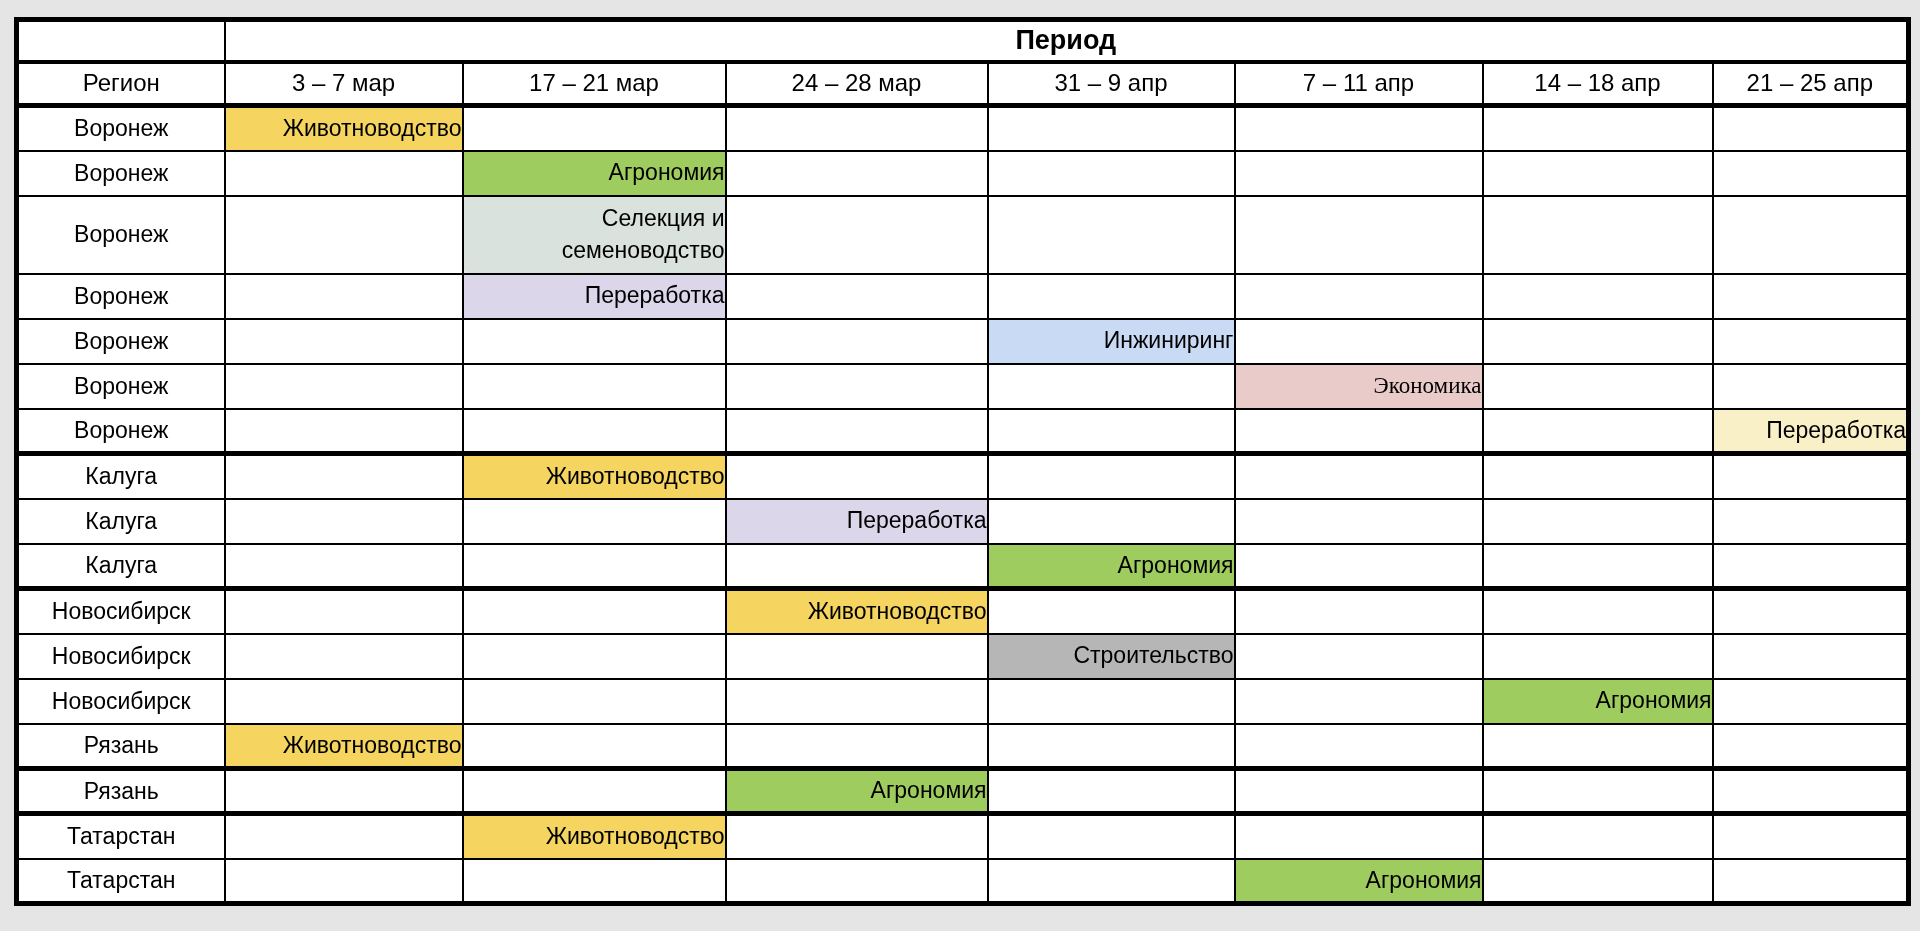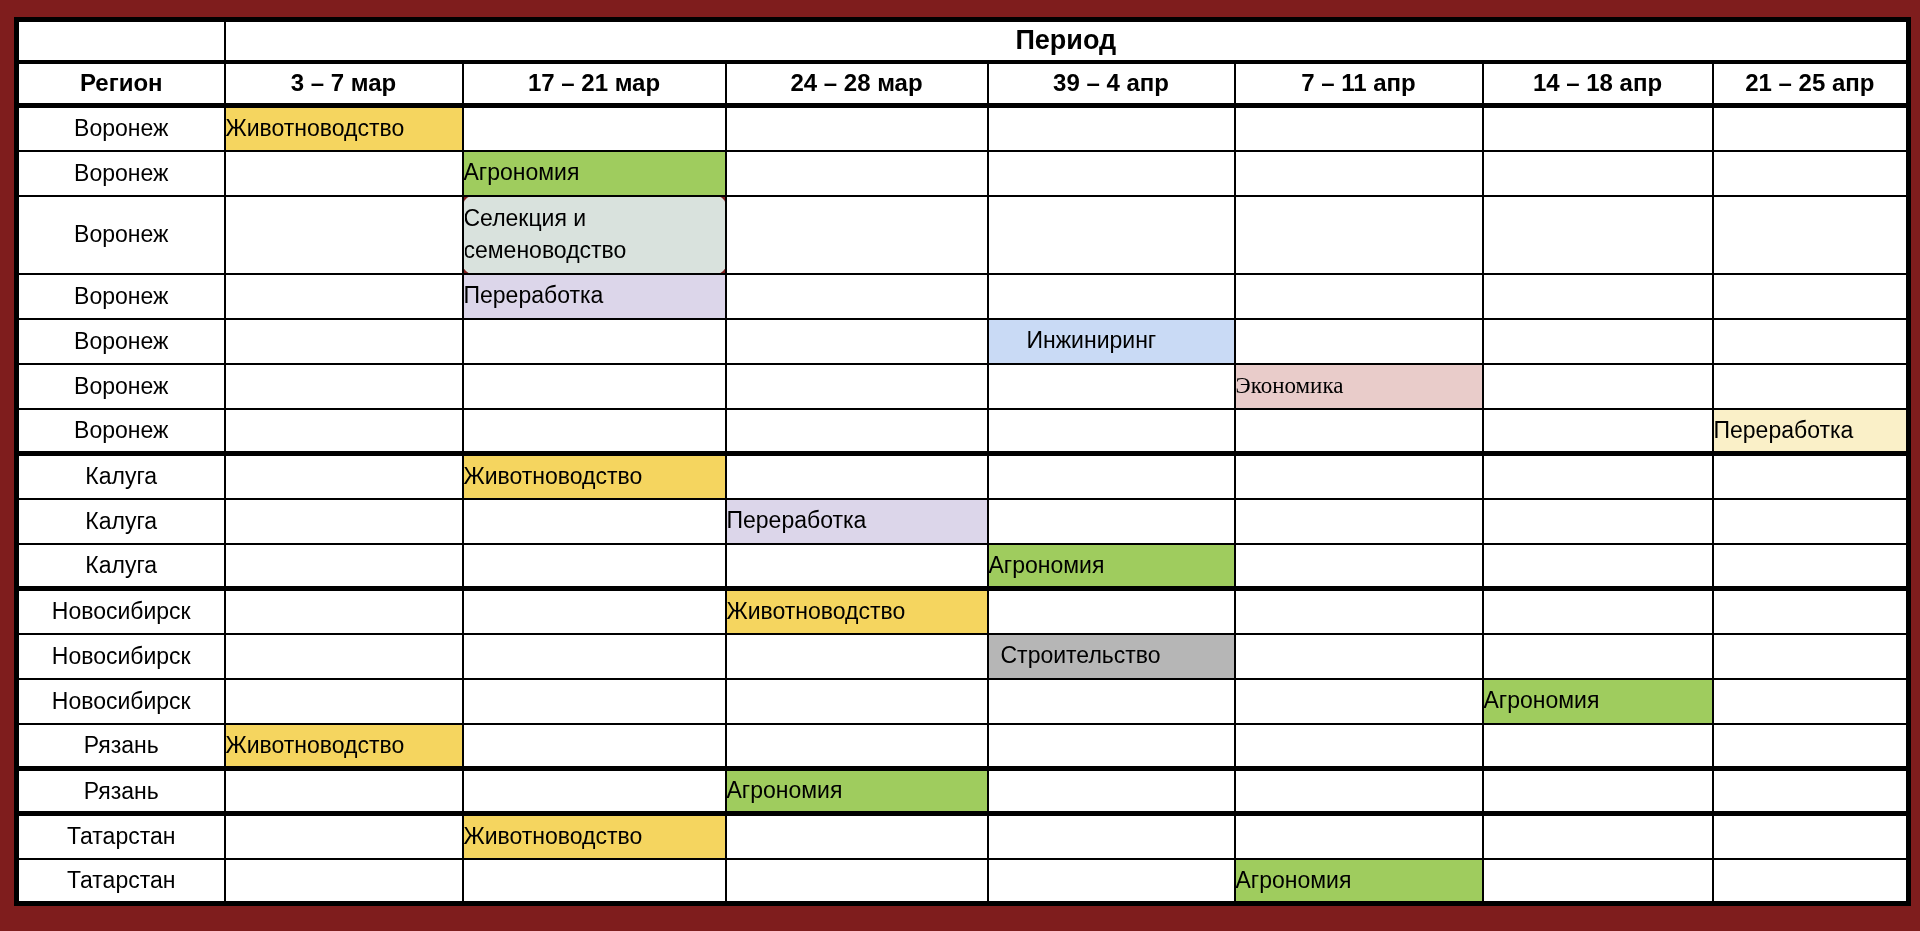--- a/index.html
+++ b/index.html
@@ -4,21 +4,21 @@
 <style>
   html, body {
     margin: 0;
     padding: 0;
     background: #ffffff;
     font-family: "Liberation Sans", "DejaVu Sans", sans-serif;
   }
   .page {
     width: 1920px;
     height: 931px;
-    background: #7f1d1d;
+    background: #e5e5e5;
     box-sizing: border-box;
     padding: 17px 14px;
   }
   table.schedule {
     border-collapse: collapse;
     table-layout: fixed;
     width: 1892px;
     border: 5px solid #000;
     color: #000;
   }
@@ -36,40 +36,40 @@
     border-bottom: 4px solid #000;
   }
   th.period-head {
     font-size: 27px;
     font-weight: 700;
     text-align: center;
   }
   tr.col-header-row > th {
     height: 44px;
     font-size: 24px;
-    font-weight: 700;
+    font-weight: 400;
     border-bottom: 5px solid #000;
   }
   tbody tr {
     height: 45px;
   }
   tbody tr.tall {
     height: 78px;
   }
   tbody tr.group-end > td {
     border-bottom: 5px solid #000;
   }
   td.region-cell {
     font-size: 23px;
     text-align: center;
     padding: 2px 4px 2px 8px;
   }
   td.event-cell {
     font-size: 23px;
-    text-align: left;
+    text-align: right;
     line-height: 1.35;
     padding: 2px 6px;
   }
 </style>
 </head>
 <body>
 
 <div class="page">
   <table class="schedule">
     <colgroup>
@@ -85,21 +85,21 @@
     <thead>
       <tr class="period-row">
         <td class="corner-cell"></td>
         <th class="period-head" colspan="7">Период</th>
       </tr>
       <tr class="col-header-row" id="col-header-row">
         <th>Регион</th>
       <th>3 – 7 мар</th>
           <th>17 – 21 мар</th>
           <th>24 – 28 мар</th>
-          <th>39 – 4 апр</th>
+          <th>31 – 9 апр</th>
           <th>7 – 11 апр</th>
           <th>14 – 18 апр</th>
           <th>21 – 25 апр</th>
         </tr>
     </thead>
     <tbody id="schedule-body">
         <tr>
           <td class="region-cell">Воронеж</td>
           <td class="event-cell" style="background: rgb(245, 213, 95);">Животноводство</td>
           <td></td>

